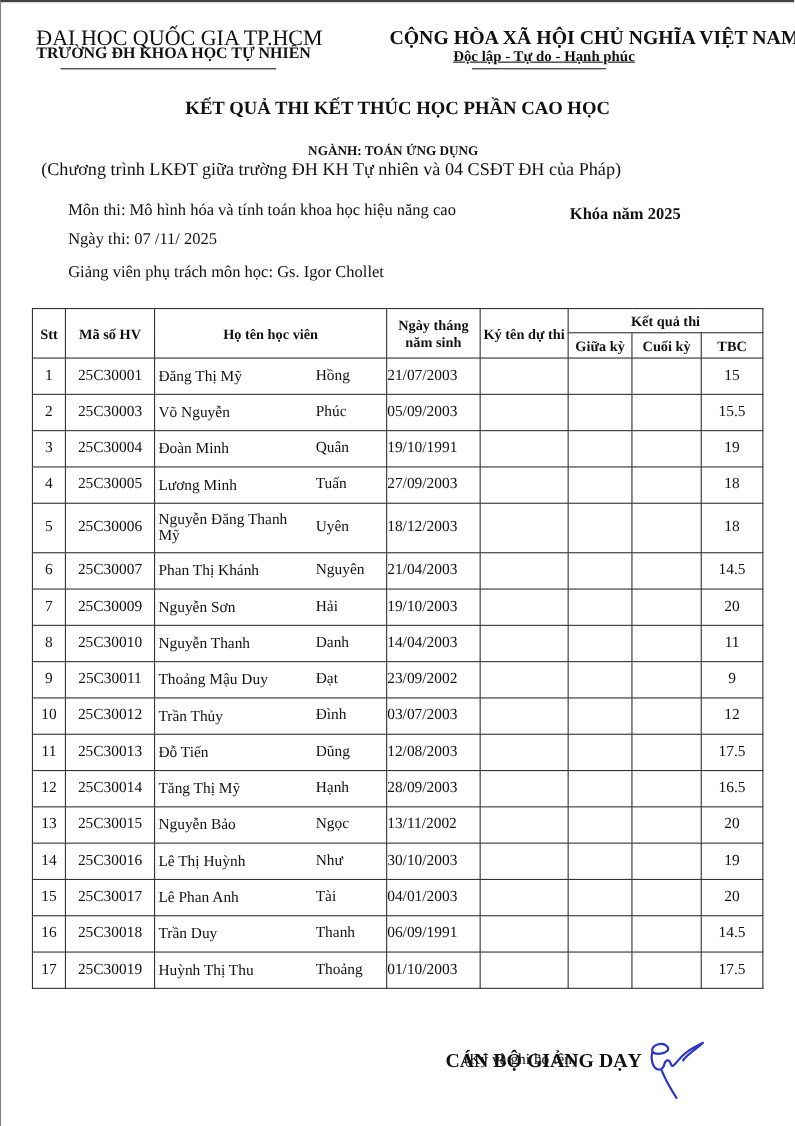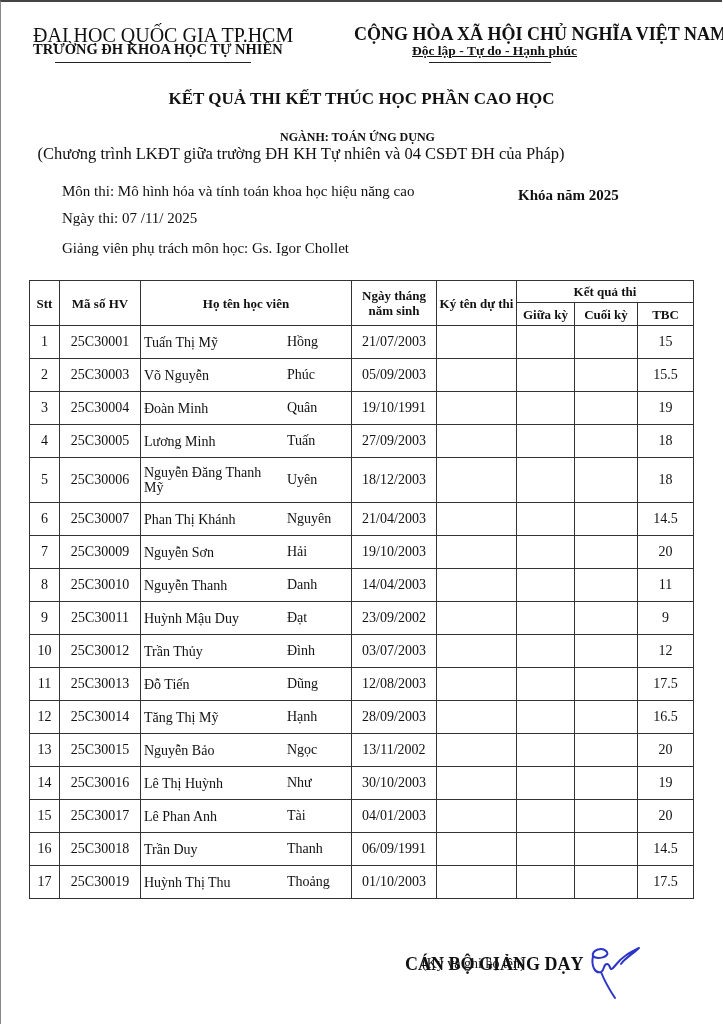--- a/index.html
+++ b/index.html
@@ -39,21 +39,21 @@
   table.results th { font-weight:bold; font-size:13px; text-align:center; line-height:15px; }
   .h-top { height:22px; }
   .h-sub { height:23px; }
   table.results td { height:32px; }
   table.results tr.tall td { height:44px; }
   td.c { text-align:center; }
   td.name-cell { padding:0; }
   .name-wrap { display:flex; align-items:center; height:100%; }
   .name-first { width:140px; padding-left:3px; line-height:15px; white-space:normal; }
   .name-last { padding-left:3px; }
-  td.dob { text-align:center; }
+  td.dob { }
 
   .sig-title { left:405px; top:936px; font-size:18px; font-weight:bold;margin-top:18px; }
   .sig-sub { left:422px; top:956px; font-size:14px; }
   .signature { left:585px; top:942px; width:60px; height:60px; }
 </style>
 </head>
 <body>
 
 <div class="page-frame"></div>
 
@@ -99,21 +99,21 @@
       <th>Cuối kỳ</th>
       <th>TBC</th>
     </tr>
   </thead>
   <tbody id="rows-body">
       <tr>
         <td class="c">1</td>
         <td class="c">25C30001</td>
         <td class="name-cell">
           <div class="name-wrap">
-            <span class="name-first">Tuấn Thị Mỹ</span>
+            <span class="name-first">Đăng Thị Mỹ</span>
             <span class="name-last">Hồng</span>
           </div>
         </td>
         <td class="dob">21/07/2003</td>
         <td></td>
         <td class="c"></td>
         <td class="c"></td>
         <td class="c">15</td>
       </tr>
       <tr>
@@ -219,21 +219,21 @@
         <td></td>
         <td class="c"></td>
         <td class="c"></td>
         <td class="c">11</td>
       </tr>
       <tr>
         <td class="c">9</td>
         <td class="c">25C30011</td>
         <td class="name-cell">
           <div class="name-wrap">
-            <span class="name-first">Huỳnh Mậu Duy</span>
+            <span class="name-first">Thoảng Mậu Duy</span>
             <span class="name-last">Đạt</span>
           </div>
         </td>
         <td class="dob">23/09/2002</td>
         <td></td>
         <td class="c"></td>
         <td class="c"></td>
         <td class="c">9</td>
       </tr>
       <tr>

